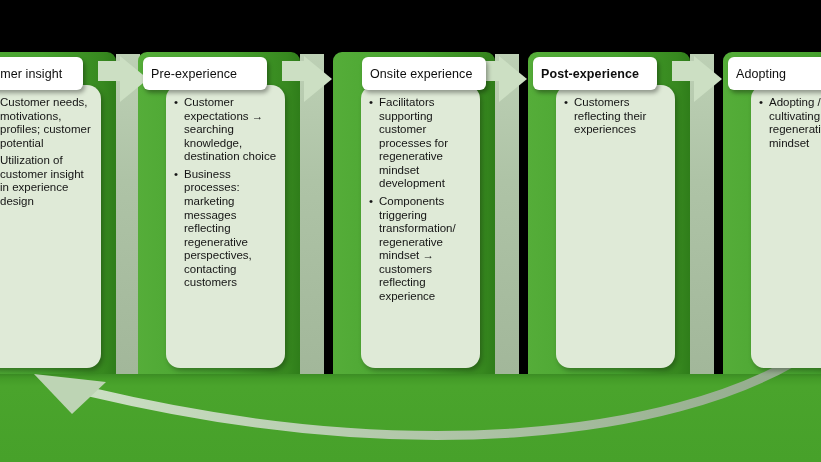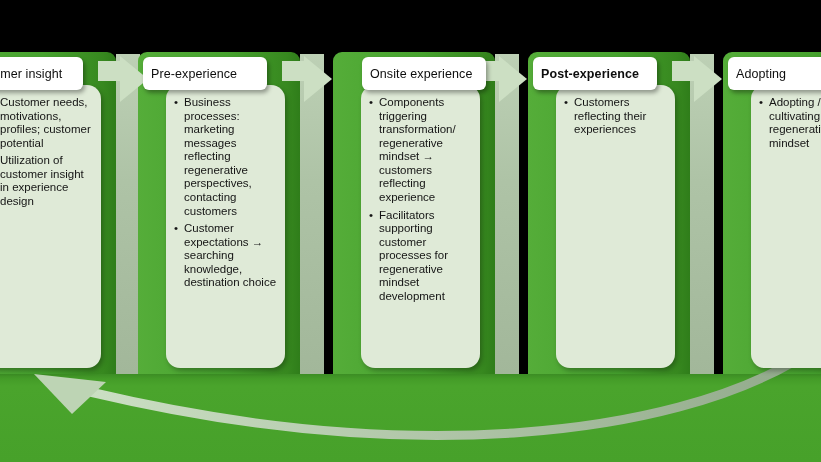--- a/index.html
+++ b/index.html
@@ -79,38 +79,38 @@
     <div class="stage">
       <div class="strip" style="left: 300px;"></div>
       <div class="col-bg" style="left: 138px;"></div>
       <div class="conn-stem" style="left: 282px;"></div>
       <div class="conn-head" style="left: 304px;"></div>
       <div class="title-box" style="left: 143px;">
         <span class="title-text">Pre-experience</span>
       </div>
       <div class="content-box" style="left: 166px;">
         <ul class="bullets">
+          <li>Customer expectations → searching knowledge, destination choice</li>
           <li>Business processes: marketing messages reflecting regenerative perspectives, contacting customers</li>
-          <li>Customer expectations → searching knowledge, destination choice</li>
         </ul>
       </div>
     </div>
 
     <div class="stage">
       <div class="strip" style="left: 495px;"></div>
       <div class="col-bg" style="left: 333px;"></div>
       <div class="conn-stem" style="left: 477px;"></div>
       <div class="conn-head" style="left: 499px;"></div>
       <div class="title-box" style="left: 338px; margin-left: 24px;">
         <span class="title-text">Onsite experience</span>
       </div>
       <div class="content-box" style="left: 361px;">
         <ul class="bullets">
+          <li>Facilitators supporting customer processes for regenerative mindset development</li>
           <li>Components triggering transformation/ regenerative mindset → customers reflecting experience</li>
-          <li>Facilitators supporting customer processes for regenerative mindset development</li>
         </ul>
       </div>
     </div>
 
     <div class="stage">
       <div class="strip" style="left: 690px;"></div>
       <div class="col-bg" style="left: 528px;"></div>
       <div class="conn-stem" style="left: 672px;"></div>
       <div class="conn-head" style="left: 694px;"></div>
       <div class="title-box" style="left: 533px; font-weight: bold;">

